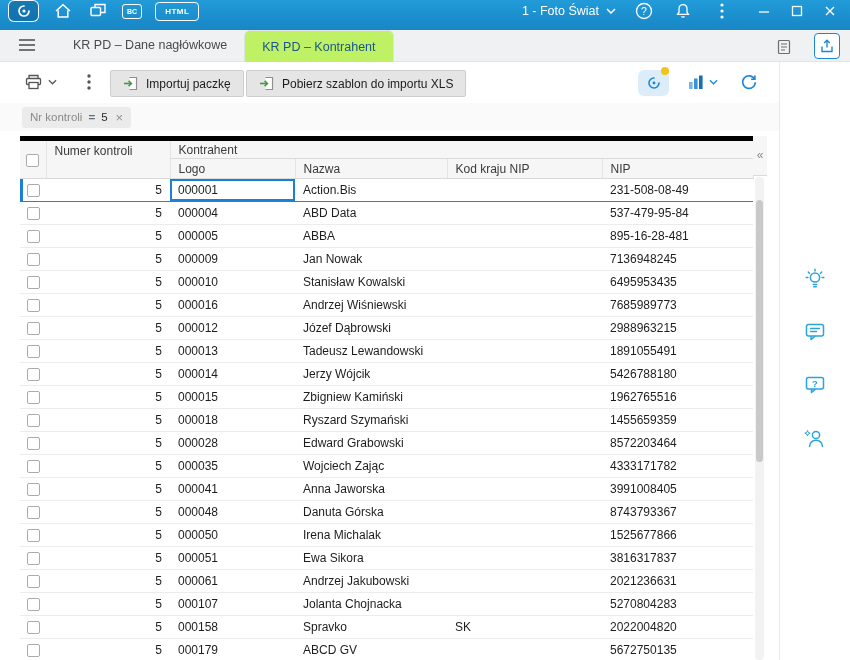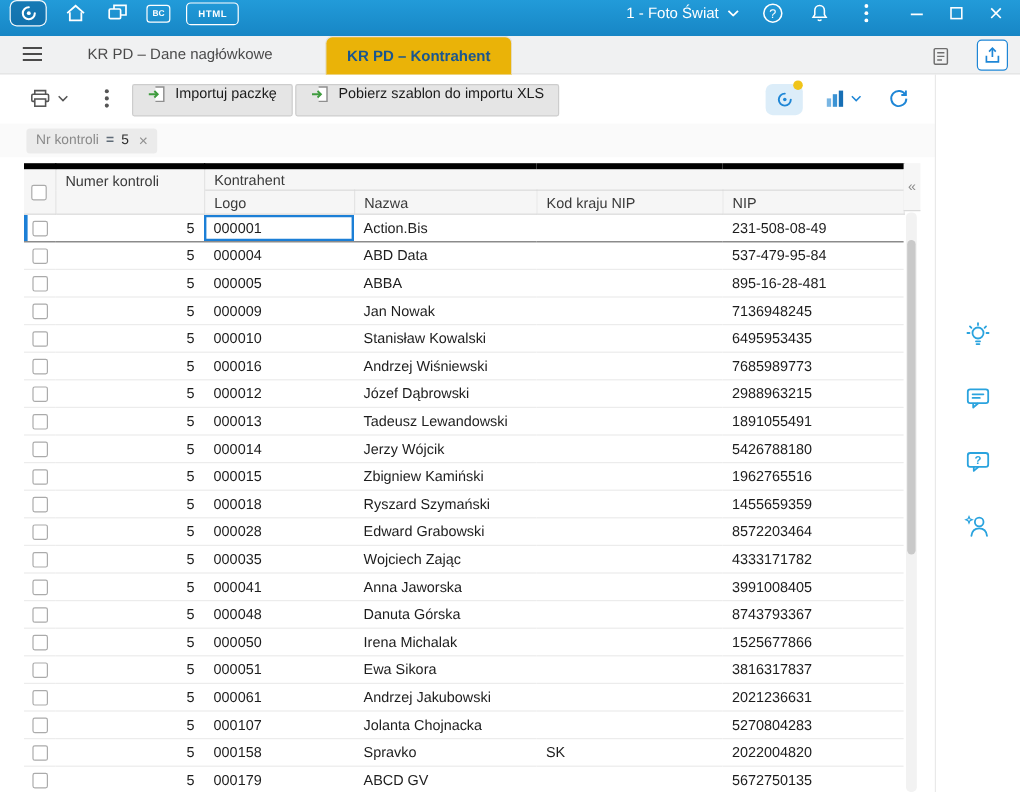--- a/index.html
+++ b/index.html
@@ -34,33 +34,33 @@
   .winbtn{ width:16px; height:16px; display:flex; align-items:center; justify-content:center; cursor:pointer; }
   .win-sep{ margin-left:6px; }
 
   
   .tabstrip{ position:absolute; top:30px; left:0; width:850px; height:32px;
     background:#f0f1f2; border-bottom:1px solid #e3e3e3; display:flex; align-items:flex-end; z-index:5; }
   .hamburger{ position:absolute; left:18px; top:8px; cursor:pointer; }
   .tab{ height:31px; line-height:31px; padding:0 17px; font-size:12.5px; color:#4b4b4b;
     white-space:nowrap; cursor:pointer; }
   .tab.first{ margin-left:56px; }
-  .tab.active{ background:#eab308; border:1px solid #e2e2e2; border-bottom:none;
-    border-radius:6px 6px 0 0; color:#1a568f; font-weight:700;
-    height:32px; line-height:32px; margin-bottom:-1px;margin-left:27px; }
+  .tab.active{ background:#bef264; border:1px solid #e2e2e2; border-bottom:none;
+    border-radius:6px 6px 0 0; color:#1a568f; font-weight:400;
+    height:32px; line-height:32px; margin-bottom:-1px; }
   .strip-forms{ position:absolute; right:57px; top:8px; cursor:pointer; }
   .share-btn{ position:absolute; right:10px; top:3px; width:26px; height:26px;
     background:#fff; border:1px solid #1e86d6; border-radius:4px;
     display:flex; align-items:center; justify-content:center; cursor:pointer; }
 
   
   .toolbar{ position:absolute; top:63px; left:0; width:779px; height:40px; background:#fff; }
   .print-group{ position:absolute; left:24px; top:10px; display:flex; align-items:center; gap:5px; cursor:pointer; }
   .kebab-gray{ position:absolute; left:87px; top:10px; cursor:pointer; }
-  .tb-btn{ position:absolute; top:7px; display:flex; align-items:flex-start; gap:7px; height:27px;
+  .tb-btn{ position:absolute; top:7px; display:flex; align-items:center; gap:7px; height:27px;
     padding:0 12px; background:#e5e5e5; border:1px solid #cdcdcd; border-radius:2px;
     font-family:inherit; font-size:12px; color:#1c1c1c; cursor:pointer; white-space:nowrap; }
   .btn-import{ left:110px; }
   .btn-template{ left:246px; }
   .ctx-icon{ position:absolute; left:638px; top:7px; width:31px; height:26px;
     background:#dcedf9; border-radius:6px; display:flex; align-items:center; justify-content:center; cursor:pointer; }
   .ctx-badge{ position:absolute; left:661px; top:4px; width:8px; height:8px;
     background:#f0c419; border-radius:50%; }
   .chart-group{ position:absolute; left:688px; top:11px; display:flex; align-items:center; gap:5px; cursor:pointer; }
   .refresh-ic{ position:absolute; left:740px; top:10px; cursor:pointer; }

